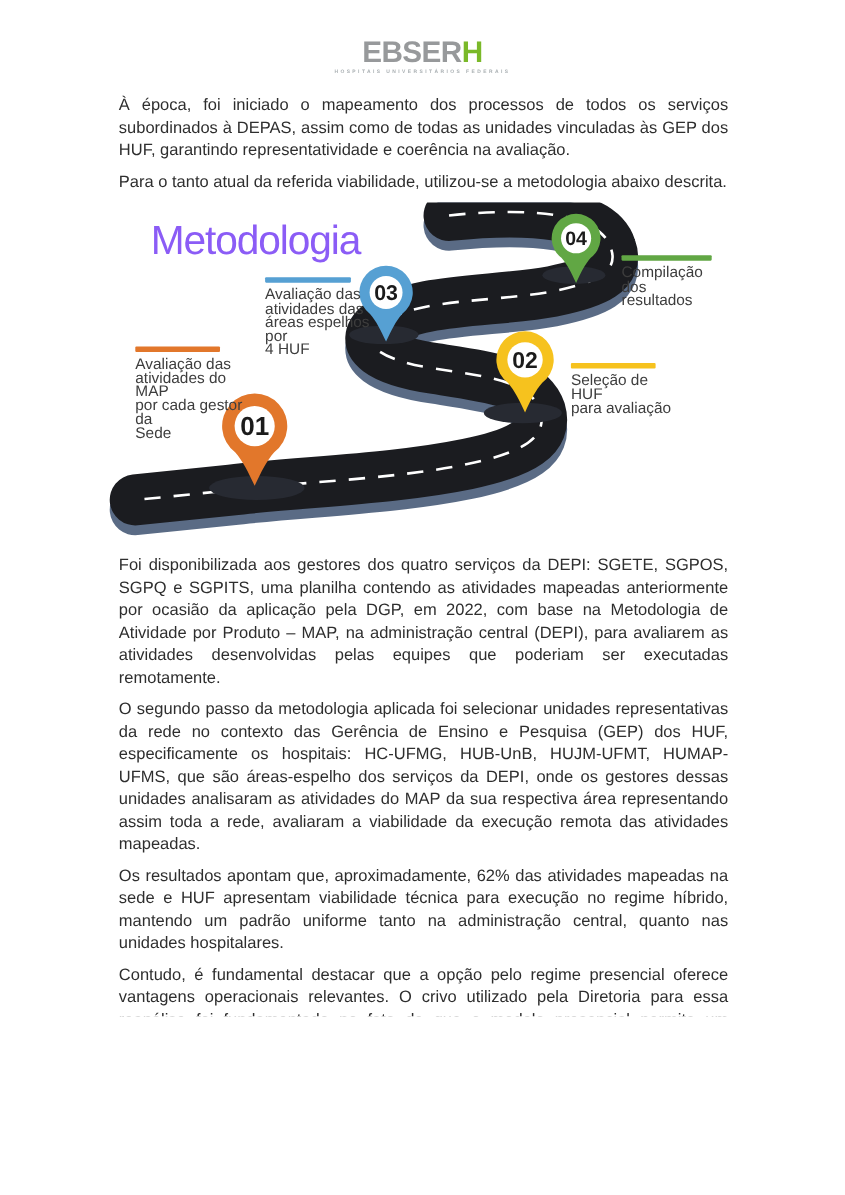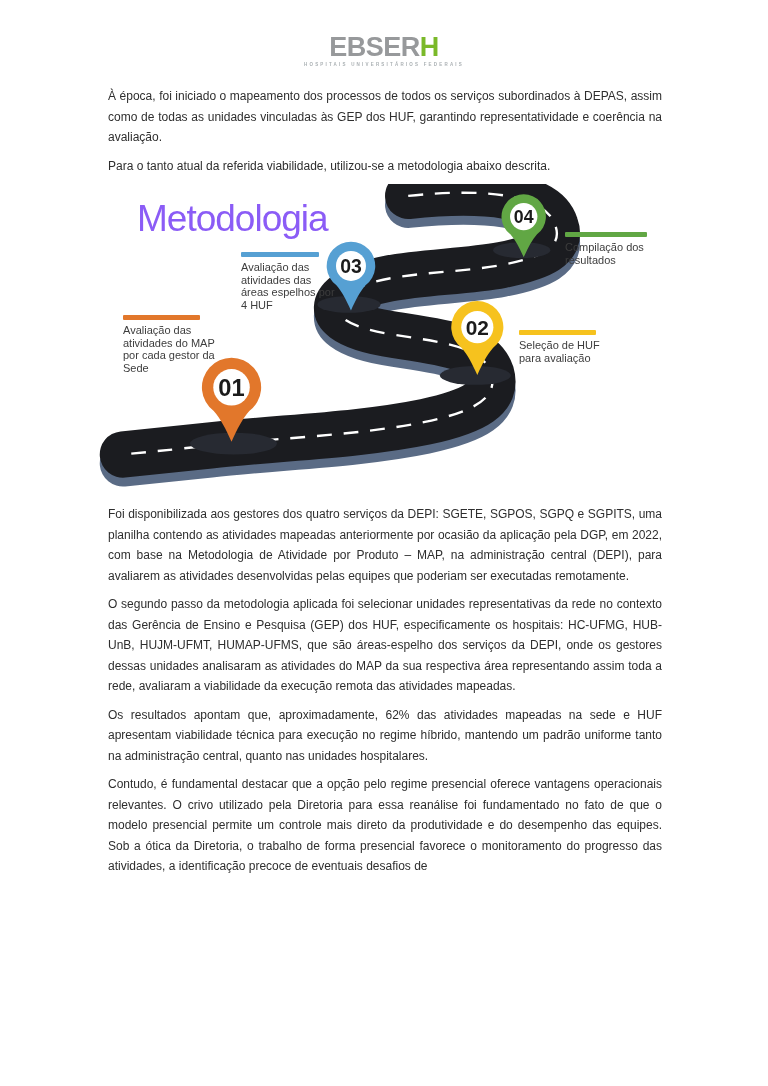--- a/index.html
+++ b/index.html
@@ -7,29 +7,29 @@
         font-family:"Liberation Sans", sans-serif;}
 
   
   .header-logo{position:absolute;top:34px;left:0;right:0;text-align:center;line-height:1;}
   .header-logo .wordmark{font-size:27px;font-weight:800;letter-spacing:-0.5px;color:#97999b;}
   .header-logo .wordmark .h-green{color:#7ab929;}
   .header-logo .subtitle{margin-top:2px;font-size:4.5px;letter-spacing:2.2px;color:#aab0b3;font-weight:700;}
 
   
   .content{position:absolute;left:108px;top:86px;width:554px;}
-  .content p{margin:0 0 8px 0;text-align:justify;font-size:12px;line-height:20.5px;color:#2e2e2e;}
+  .content p{margin:0 0 8px 0;text-align:justify;font-size:15px;line-height:20.5px;color:#2e2e2e;}
 
   
   .infographic{position:relative;width:660px;height:306px;margin:4px 0 14px -13px;}
   .infographic svg.road{position:absolute;left:0;top:0;}
   .info-title{position:absolute;left:42px;top:14px;font-size:37px;font-weight:400;
               letter-spacing:-1px;color:#8b5cf6;}
   .rule{position:absolute;height:4.5px;border-radius:1px;}
-  .step-label{position:absolute;font-size:11px;line-height:12.5px;color:#3d3d3d;
+  .step-label{position:absolute;font-size:14px;line-height:12.5px;color:#3d3d3d;
               white-space:pre-line;}
   .rule-s1{left:28px;top:131px;width:77px;}
   .lab-s1{left:28px;top:140px;width:105px;}
   .rule-s3{left:146px;top:68px;width:78px;}
   .lab-s3{left:146px;top:77px;width:100px;}
   .rule-s4{left:470px;top:48px;width:82px;}
   .lab-s4{left:470px;top:57px;width:100px;}
   .rule-s2{left:424px;top:146px;width:77px;}
   .lab-s2{left:424px;top:155px;width:100px;}
   .pin-num{font-family:"Liberation Sans",sans-serif;font-weight:700;font-size:24px;fill:#1b1b1b;}

